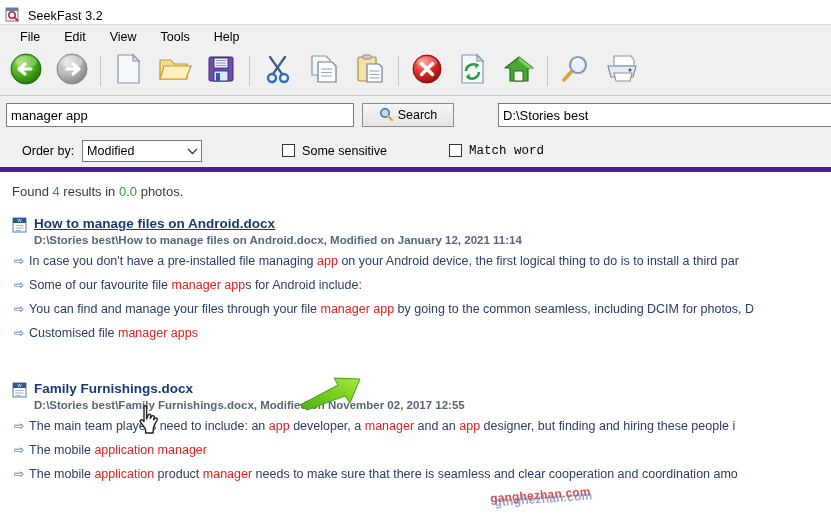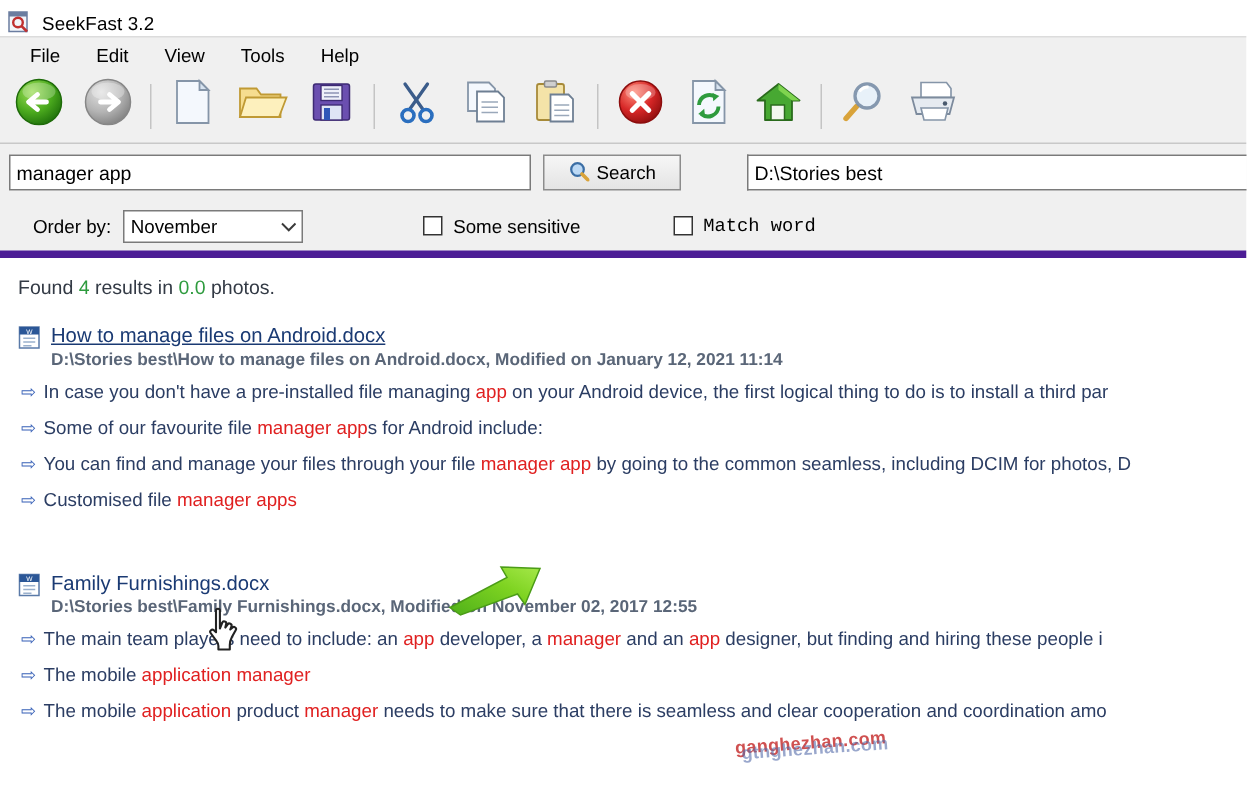--- a/index.html
+++ b/index.html
@@ -182,21 +182,21 @@
   .result-block { margin-bottom: 6px; }
   .result-head {
     display: flex;
     align-items: flex-start;
     gap: 6px;
     white-space: nowrap;
   }
   .doc-icon { width: 16px; height: 16px; flex: 0 0 16px; margin-top: 1px; }
   .result-title {
     font-size: 13.5px;
-    font-weight: normal;
+    font-weight: bold;
     color: #1a3a73;
     cursor: pointer;
   }
   .result-title.hovered { text-decoration: underline; }
   .result-path {
     font-size: 11.5px;
     color: #5a6678;
     margin: 1px 0 3px 22px;
     white-space: nowrap;
     font-weight: bold;
@@ -457,21 +457,21 @@
         </svg>
       </span>
       <span>Search</span>
     </div>
     <input class="path-input" type="text" value="D:\Stories best" style="">
   </div>
 
   <div class="optionsrow">
     <span class="order-label">Order by:</span>
     <div class="order-select">
-      <span>November</span>
+      <span>Modified</span>
       <span class="chev">
         <svg width="11" height="8" viewBox="0 0 11 8">
           <path d="M1 2 L5.5 6.5 L10 2" fill="none" stroke="#3a3a3a" stroke-width="1.3"></path>
         </svg>
       </span>
     </div>
 
     <div class="cb-wrap cs">
       <span class="cb-box"></span>
       <span class="cb-label">Some sensitive</span>

